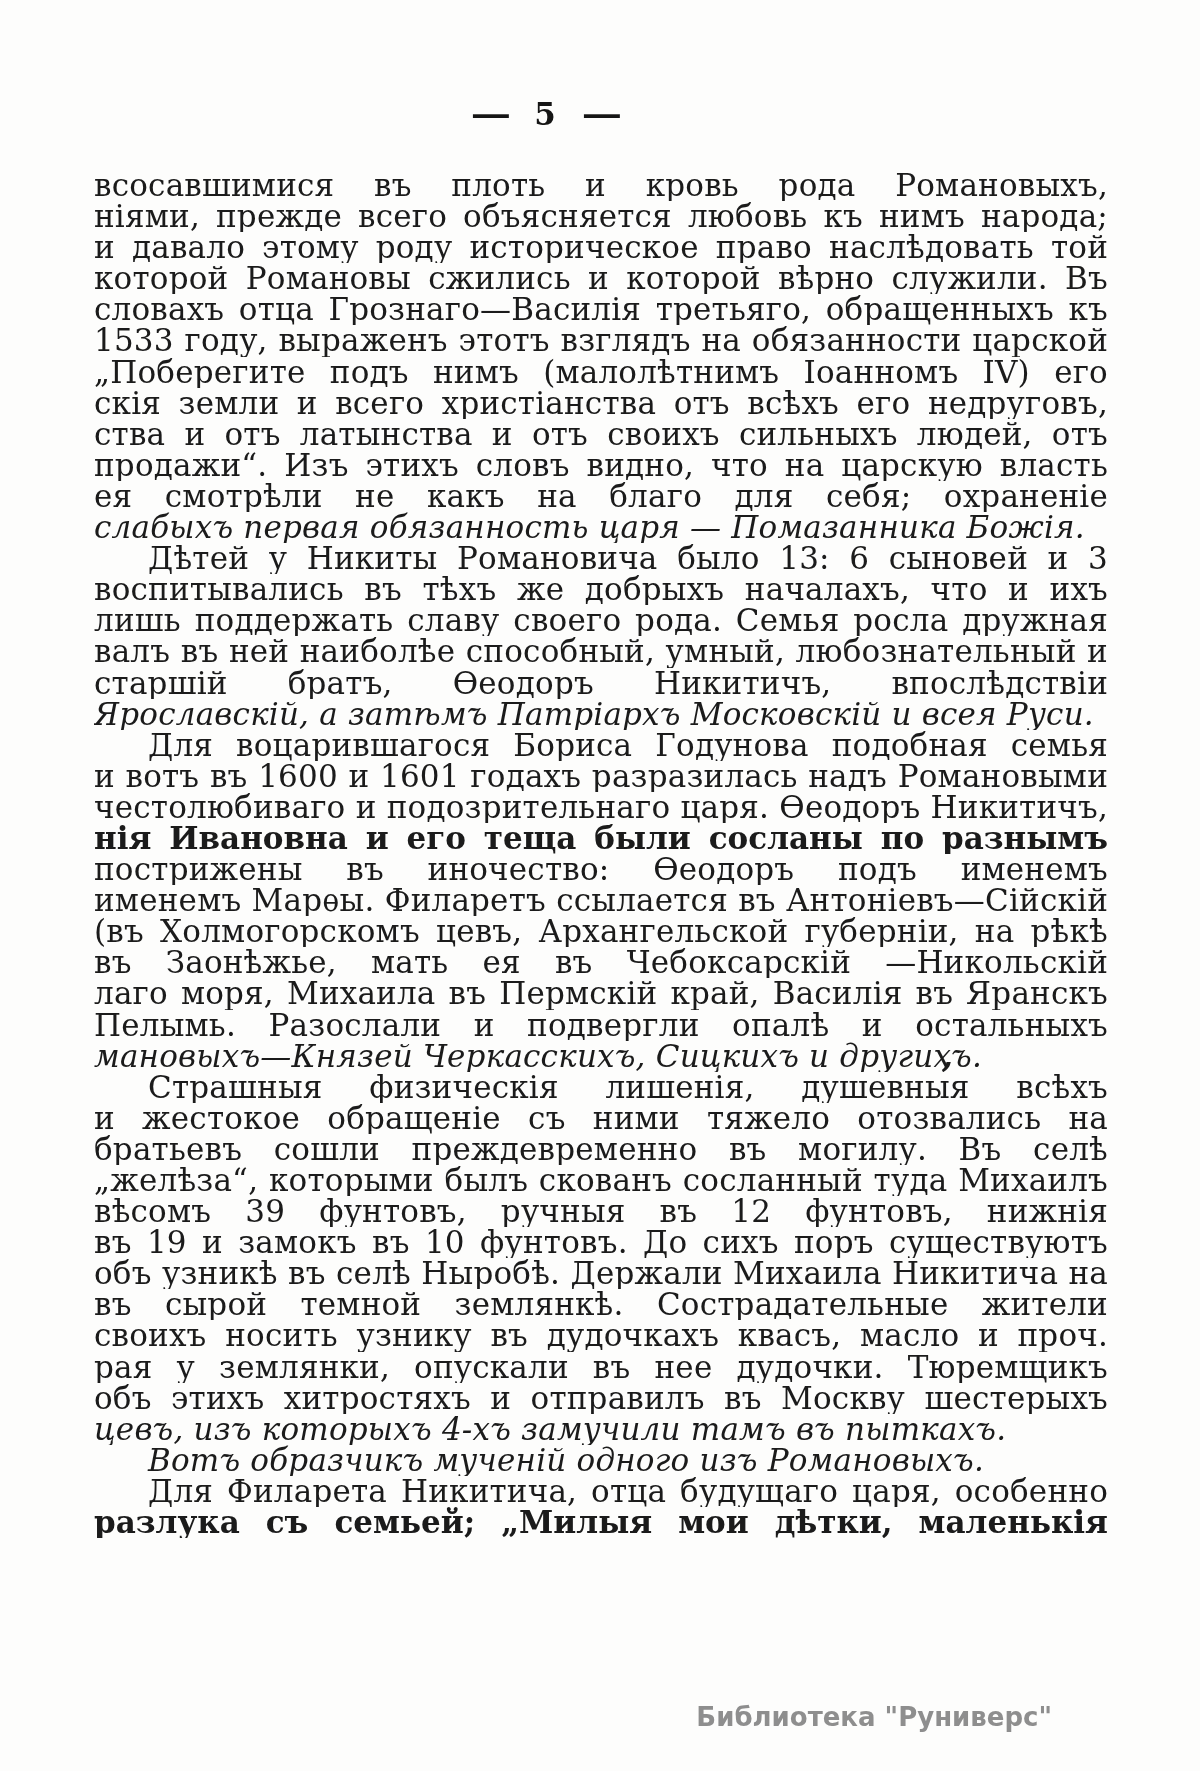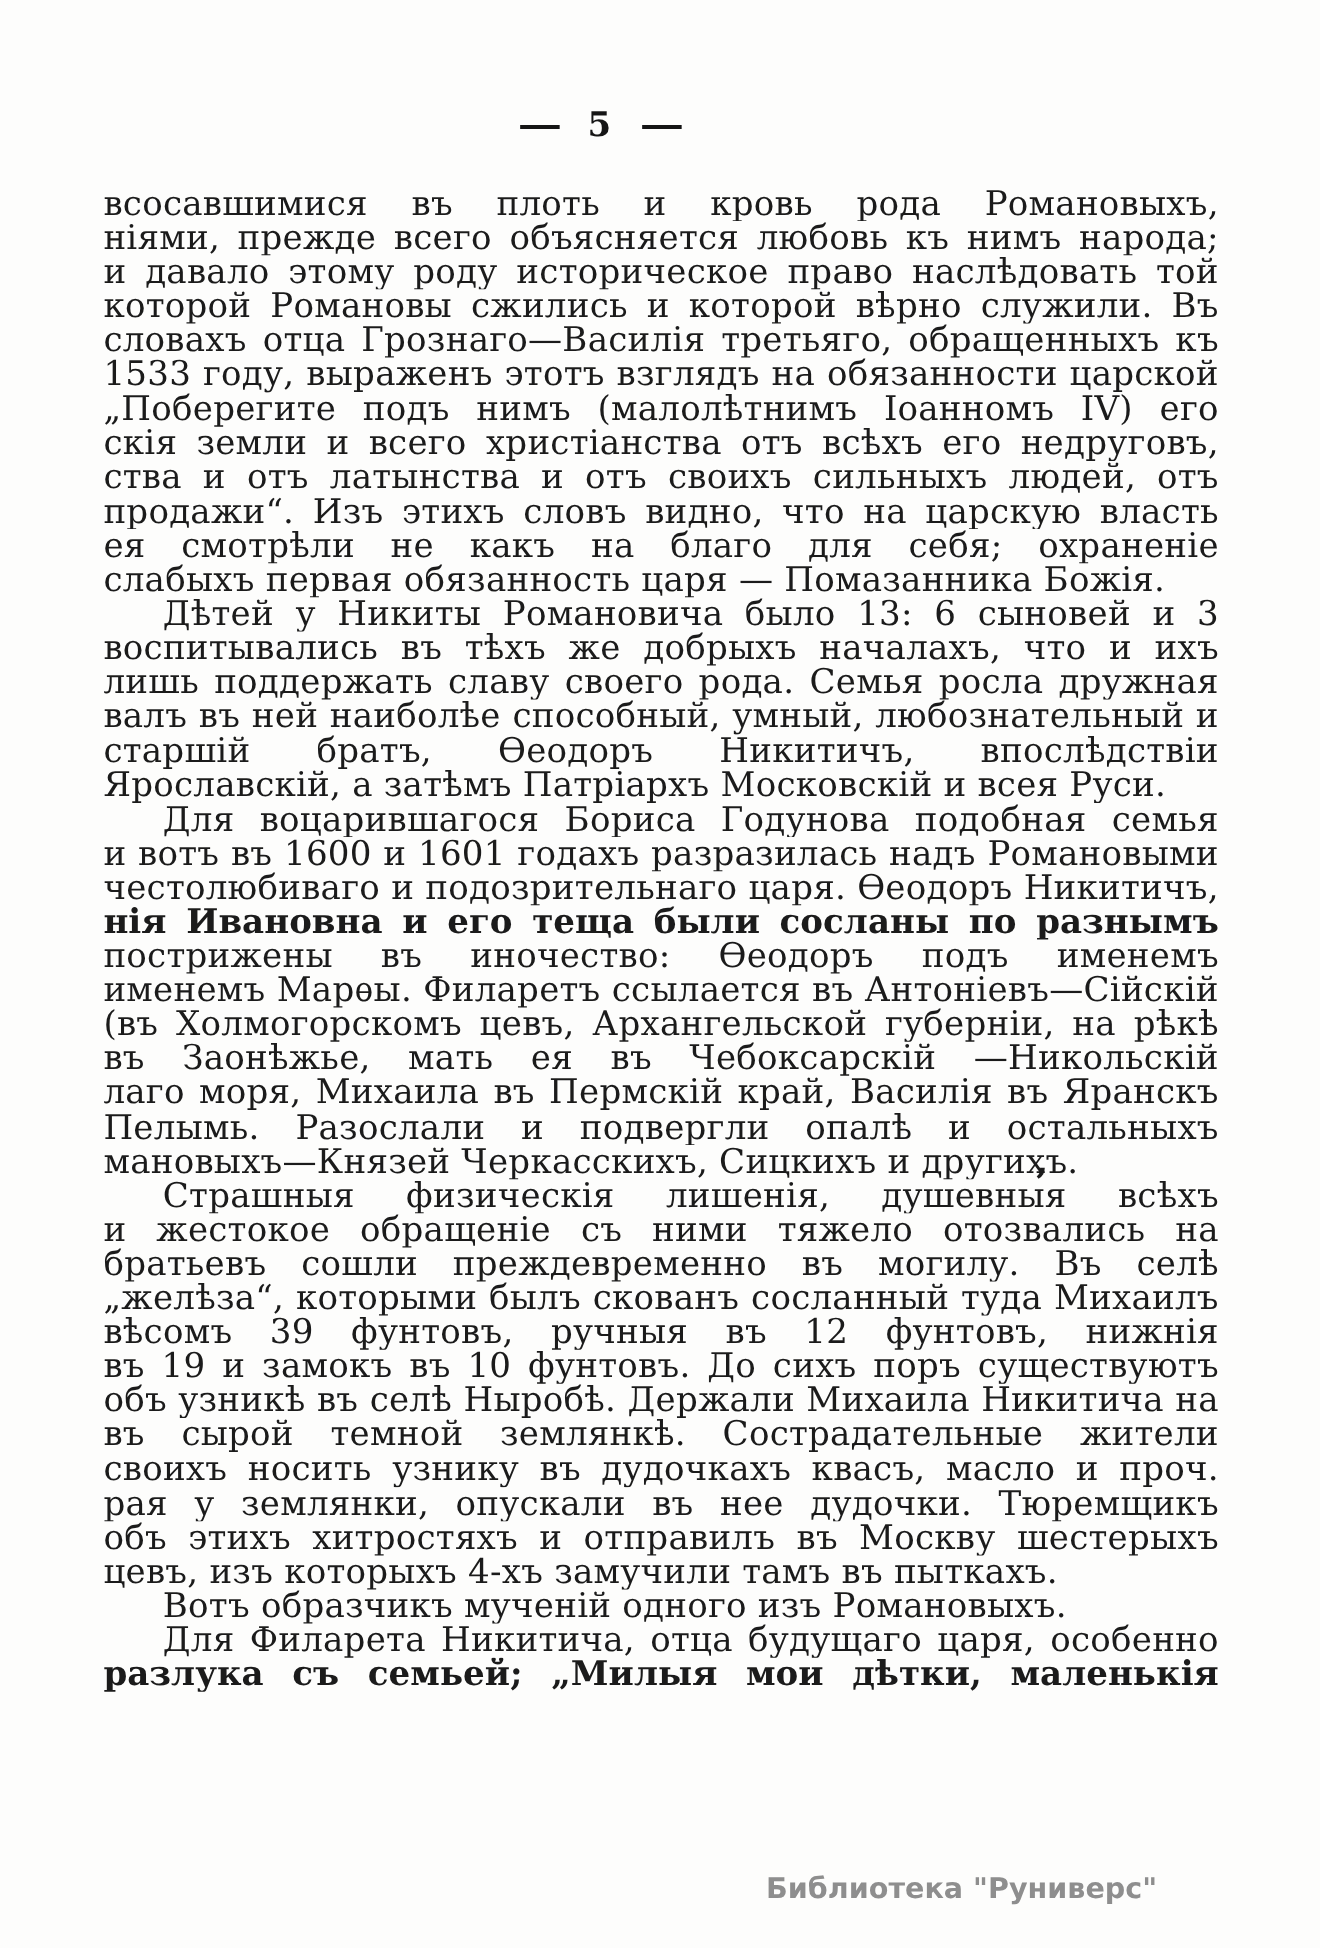--- a/index.html
+++ b/index.html
@@ -49,20 +49,21 @@
     font-size: 31px;
     text-align: justify;
     text-align-last: justify;
     -moz-text-align-last: justify;
     overflow: hidden;
     white-space: normal;
     letter-spacing: 0.2px;
   }
   .line.end {
     text-align-last: left;
+    font-style: italic;
     -moz-text-align-last: left;
   }
   .line.indent {
     text-indent: 54px;
   }
   .line.bold {
     font-weight: bold;
     letter-spacing: 0px;
   }
   .stray-comma {

